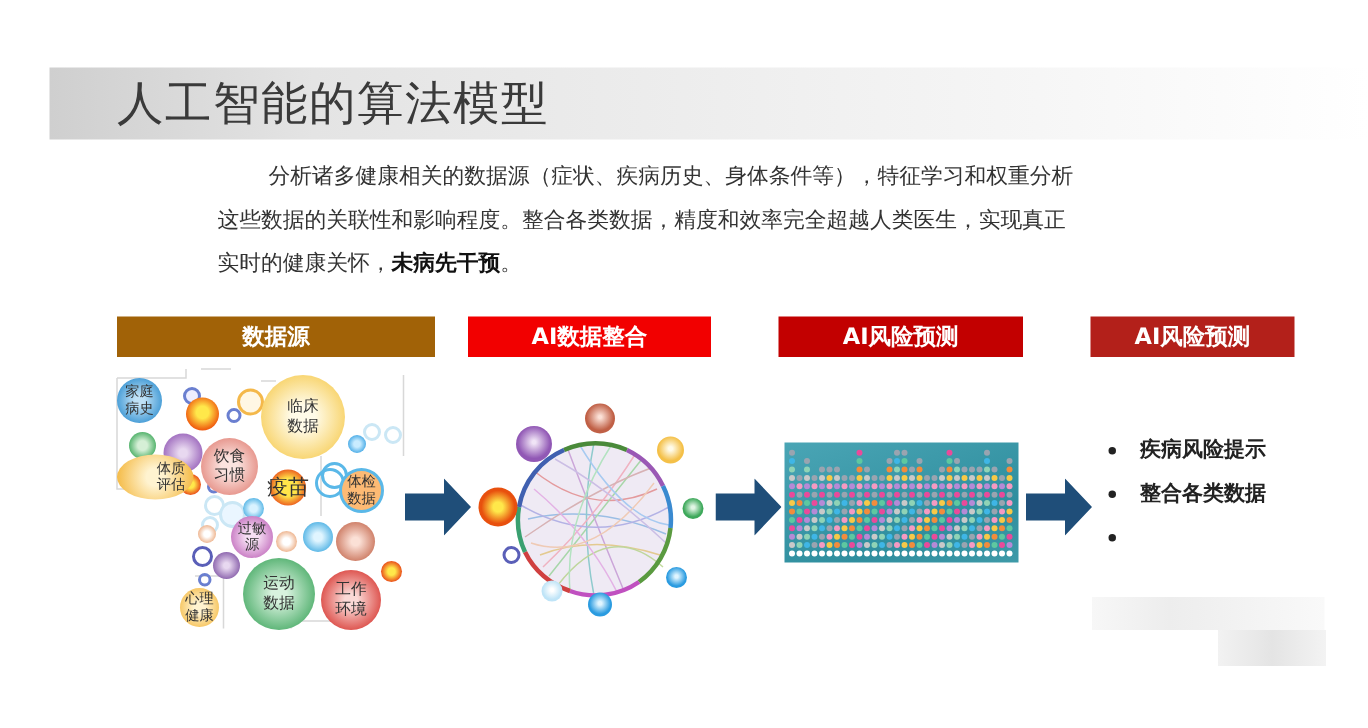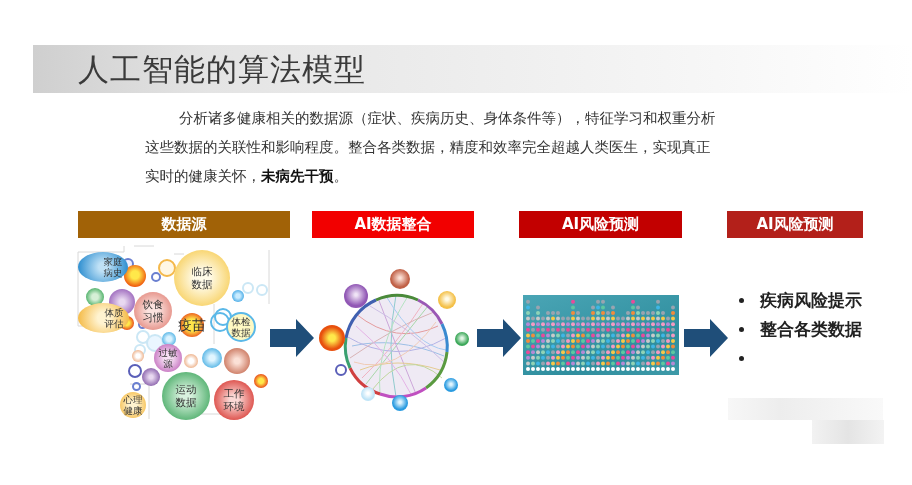--- a/index.html
+++ b/index.html
@@ -11,21 +11,21 @@
   .desc p{margin:0;}
   .desc .indent{padding-left:34px;}
   .desc b{color:#111;}
   .stage-header{position:absolute;top:211px;height:27px;color:#fff;font-size:15px;font-weight:bold;
     display:flex;align-items:center;justify-content:center;}
   .panel{position:absolute;}
   .arrow{position:absolute;width:44px;height:38px;}
   .bubble{position:absolute;border-radius:50%;display:flex;align-items:center;justify-content:center;
     text-align:center;font-size:10.5px;line-height:13px;color:#333;}
   .bullets{position:absolute;left:736px;top:286px;list-style:none;margin:0;padding:0;}
-  .bullets li{font-size:17px;font-weight:bold;color:#222;height:29px;line-height:29px;display:flex;align-items:center;}
+  .bullets li{font-size:14px;font-weight:bold;color:#222;height:29px;line-height:29px;display:flex;align-items:center;}
   .bullets .dot{width:5px;height:5px;background:#222;border-radius:50%;margin-right:16px;margin-left:3px;}
   .blur{position:absolute;}
 </style>
 </head>
 <body>
 
 <div class="title-bar"></div>
 <div class="title-text">人工智能的算法模型</div>
 
 <div class="desc">
@@ -64,30 +64,30 @@
   <div class="bubble" style="left:58px;top:106px;width:12px;height:12px;background:radial-gradient(circle,#fff 25%,#e9a070 85%);"></div>
   <div class="bubble" style="left:110px;top:110px;width:14px;height:14px;background:radial-gradient(circle,#fff 25%,#e9a070 85%);"></div>
   <div class="bubble" style="left:54px;top:120px;width:10px;height:10px;border:2px solid #5a5fb8;"></div>
   <div class="bubble" style="left:68px;top:124px;width:18px;height:18px;background:radial-gradient(circle,#e8d8f0 15%,#7a4ea0 85%);"></div>
   <div class="bubble" style="left:58px;top:138px;width:5px;height:5px;border:2px solid #6a7fd0;"></div>
   <div class="bubble" style="left:128px;top:104px;width:20px;height:20px;background:radial-gradient(circle,#e0f5ff 20%,#3aa8e0 85%);"></div>
   <div class="bubble" style="left:150px;top:104px;width:26px;height:26px;background:radial-gradient(circle,#fbe0d6 15%,#c56a50 85%);"></div>
   <div class="bubble" style="left:180px;top:130px;width:14px;height:14px;background:radial-gradient(circle,#ffe84a 25%,#e53010 80%);"></div>
   <div class="bubble" style="left:136px;top:68px;width:16px;height:16px;border:2px solid #5ab8e8;background:transparent;"></div>
 
-  <div class="bubble" style="left:4px;top:8px;width:30px;height:30px;white-space:pre;background:radial-gradient(circle,#bfe1f6 15%,#2f8fd0 85%);font-size:9.5px;line-height:11px;padding-left:20px;">家庭
+  <div class="bubble" style="left:4px;top:8px;width:30px;height:30px;white-space:pre;background:radial-gradient(circle,#bfe1f6 15%,#2f8fd0 85%);font-size:9.5px;line-height:11px;">家庭
 病史</div>
   <div class="bubble" style="left:4px;top:59px;width:30px;height:30px;white-space:pre;background:radial-gradient(circle,#fff3d0 20%,#f4b840 90%);font-size:9.5px;line-height:11px;padding-left:21px;">体质
 评估</div>
   <div class="bubble" style="left:60px;top:48px;width:38px;height:38px;white-space:pre;background:radial-gradient(circle,#fbe3df 20%,#e07d72 90%);">饮食
 习惯</div>
   <div class="bubble" style="left:100px;top:6px;width:56px;height:56px;white-space:pre;background:radial-gradient(circle,#fffbe8 20%,#f6c848 90%);">临床
 数据</div>
   <div class="bubble" style="left:106px;top:69px;width:24px;height:24px;white-space:pre;background:radial-gradient(circle,#ffe64a 35%,#e53010 85%);font-size:14px;">疫苗</div>
-  <div class="bubble" style="left:152px;top:68px;width:26px;height:26px;white-space:pre;border:2px solid #5ab8e8;background:#fef9c3;font-size:9.5px;line-height:11px;">体检
+  <div class="bubble" style="left:152px;top:68px;width:26px;height:26px;white-space:pre;border:2px solid #5ab8e8;background:#fdba74;font-size:9.5px;line-height:11px;">体检
 数据</div>
   <div class="bubble" style="left:80px;top:100px;width:28px;height:28px;white-space:pre;background:radial-gradient(circle,#f6dff4 20%,#bb5eb5 90%);font-size:9.5px;line-height:11px;">过敏
 源</div>
   <div class="bubble" style="left:46px;top:148px;width:26px;height:26px;white-space:pre;background:radial-gradient(circle,#fff3d0 20%,#f4b840 90%);font-size:9.5px;line-height:11px;">心理
 健康</div>
   <div class="bubble" style="left:88px;top:128px;width:48px;height:48px;white-space:pre;background:radial-gradient(circle,#d8f2de 15%,#36a257 90%);">运动
 数据</div>
   <div class="bubble" style="left:140px;top:136px;width:40px;height:40px;white-space:pre;background:radial-gradient(circle,#fbd9d6 15%,#d42a24 90%);">工作
 环境</div>
 </div>

